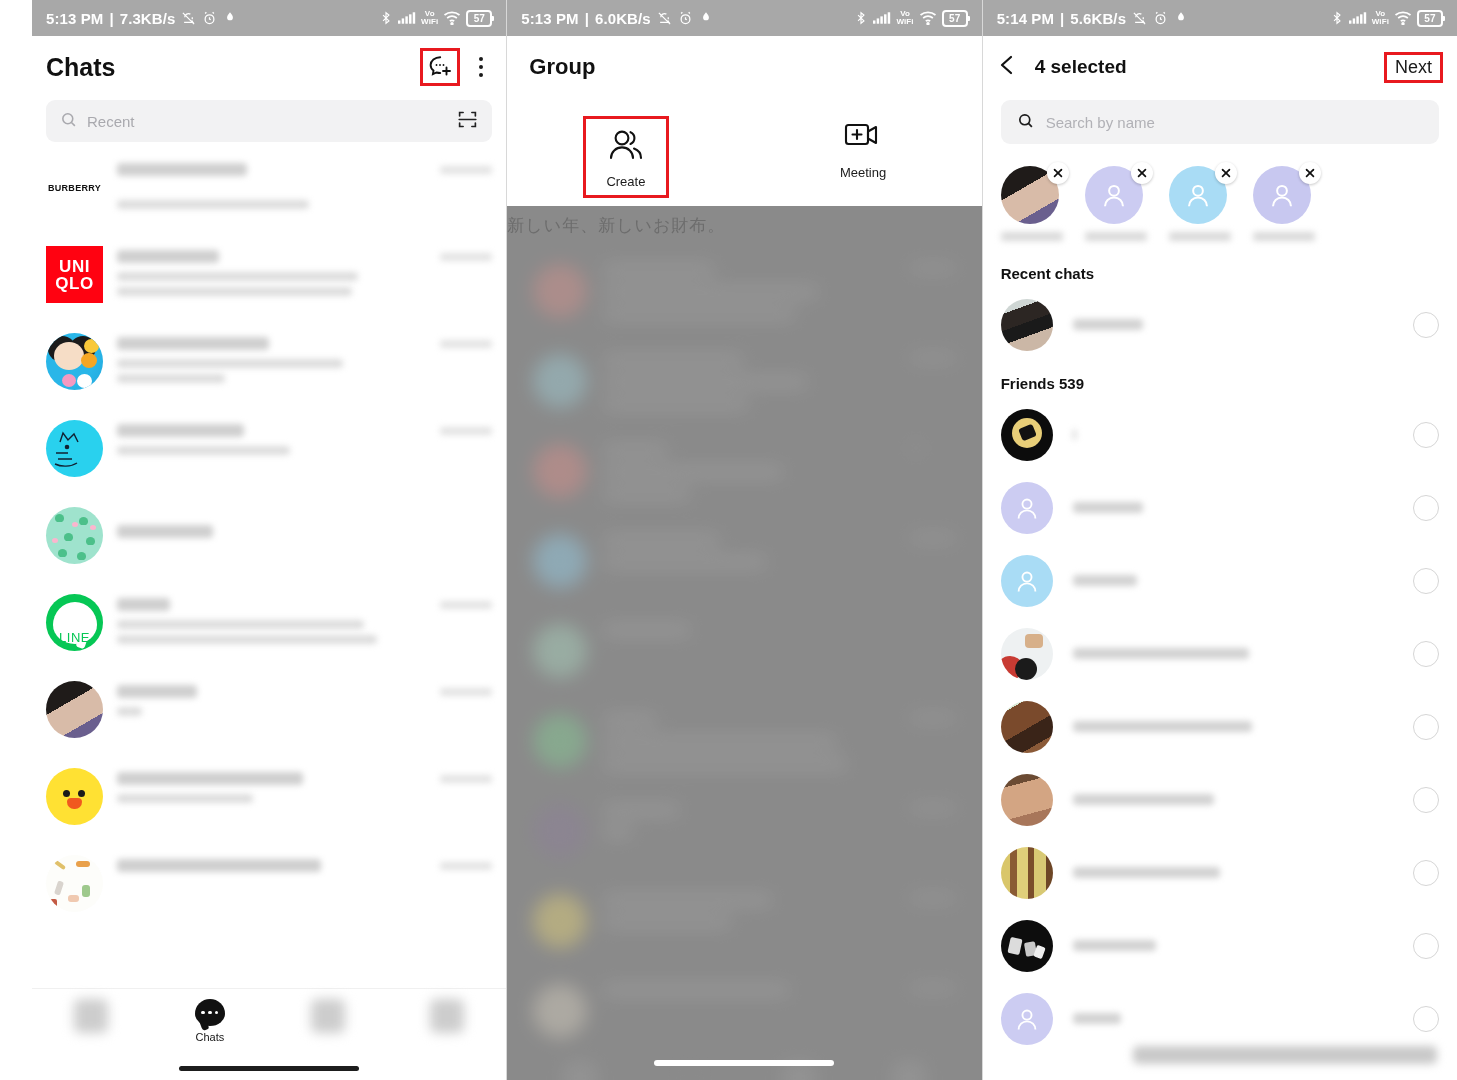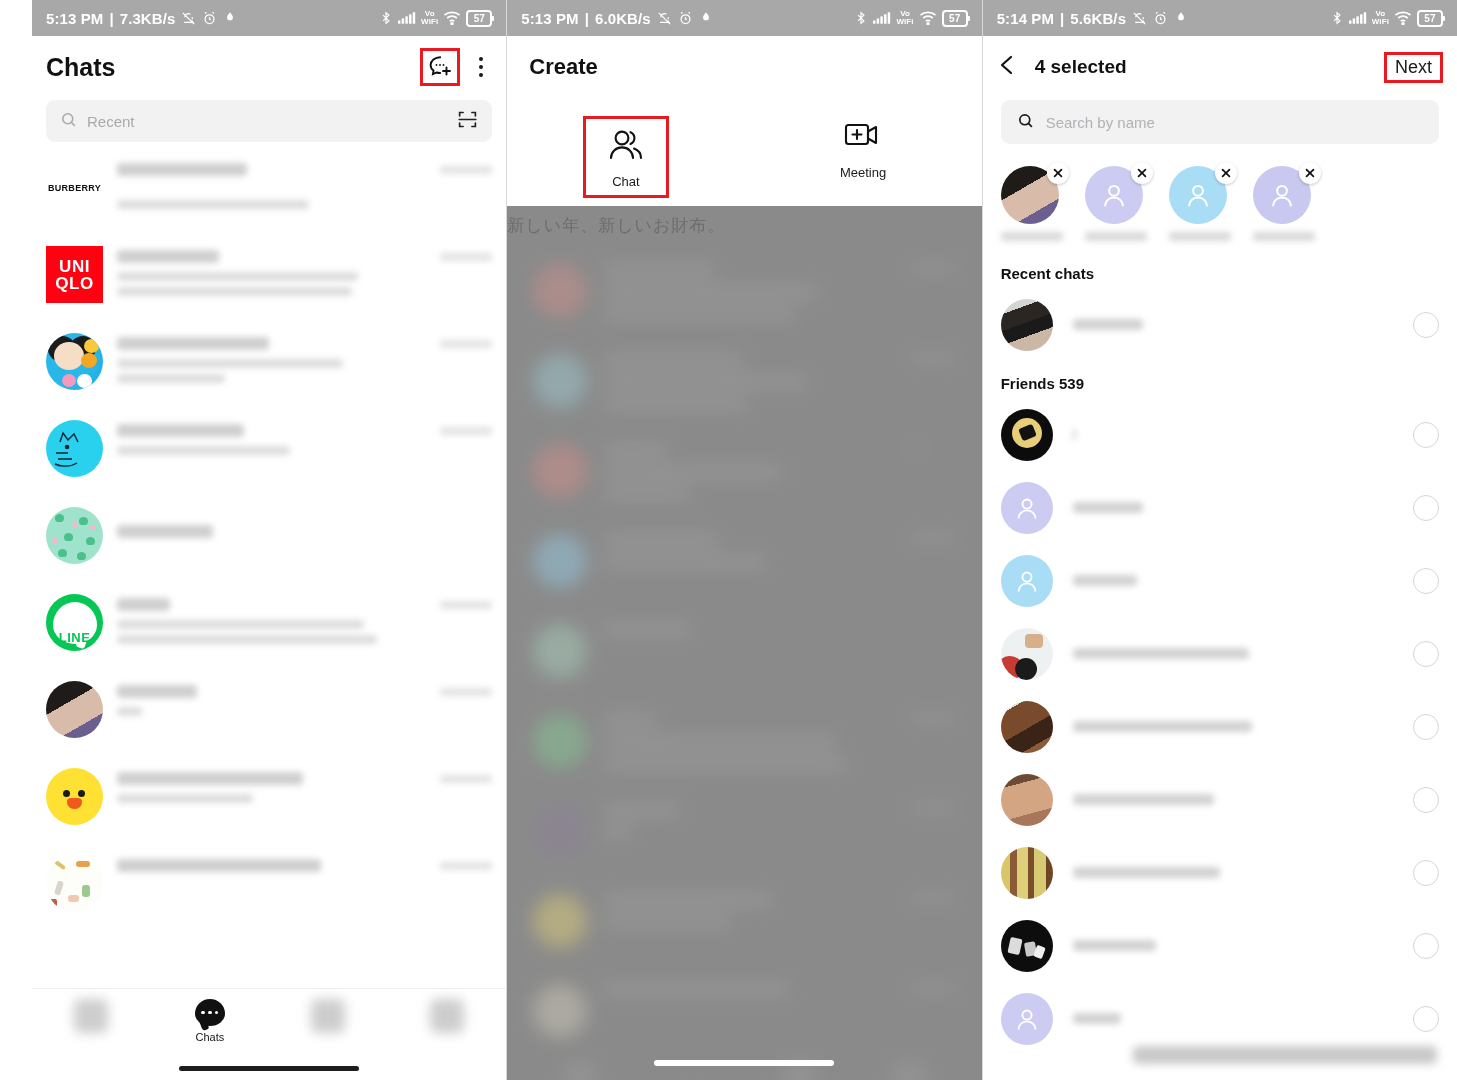--- a/index.html
+++ b/index.html
@@ -71,21 +71,21 @@
   .av-nintendo { background:#e60012; display:flex; align-items:center; justify-content:center;}
   .av-nintendo span{ border:1.5px solid #fff; border-radius:9px; color:#fff; font-size:8px; font-weight:bold; padding:1px 5px; letter-spacing:.2px;}
   .av-cat { background:#29d1ee; }
   .av-cat .wh { position:absolute; inset:0; }
   .av-frog { background:#9fe3cd; }
   .av-frog i { position:absolute; width:9px; height:8px; background:#4cc08a; border-radius:50% 50% 45% 45%; }
   .av-frog b { position:absolute; width:6px; height:5px; background:#fbb6ce; border-radius:50%; }
   .av-line { background:#06c755; display:flex; align-items:center; justify-content:center; }
   .av-line .bub { width:44px; height:42px; background:#fff; border-radius:50% 50% 50% 50%/55% 55% 45% 45%; display:flex; align-items:center; justify-content:center; position:relative;}
   .av-line .bub::after{content:"";position:absolute;bottom:-4px;right:11px;width:9px;height:11px;background:#fff;transform:rotate(18deg);border-radius:0 0 3px 3px;}
-  .av-line .bub span{color:#06c755;font-weight:bold;font-size:13px;letter-spacing:.5px;z-index:2;margin-top:30px;}
+  .av-line .bub span{color:#06c755;font-weight:normal;font-size:13px;letter-spacing:.5px;z-index:2;margin-top:30px;}
   .av-photo1{ background:linear-gradient(150deg,#1f1b19 0 38%, #d8bba8 38% 72%, #6a5f8e 72%); }
   .av-sally { background:#ffe133; }
   .av-sally .e{position:absolute;top:22px;width:7px;height:7px;border-radius:50%;background:#1a1a1a;}
   .av-sally .e.l{left:17px;} .av-sally .e.r{left:32px;}
   .av-sally .bk{position:absolute;top:30px;left:21px;width:15px;height:11px;background:#f0591f;border-radius:4px 4px 7px 7px;}
   .av-doodle{ background:#fdfdfa; }
   .av-doodle i{position:absolute;border-radius:2px;}
 
   
   .bottomnav {
@@ -458,32 +458,32 @@
               <path d="M2 5a16 16 0 0 1 20 0"></path>
               <path d="M5.5 9a11 11 0 0 1 13 0"></path>
               <path d="M9 13a6 6 0 0 1 6 0"></path>
               <circle cx="12" cy="16.5" r="1.2" fill="#fff"></circle>
             </svg>
         </span>
         <span class="batt">57</span>
       </div>
     </div>
 
-    <div class="create-title">Create</div>
+    <div class="create-title">Group</div>
 
     <div class="create-actions">
 
       <div class="create-item hl-box" style="padding:6px 10px;">
         <svg width="44" height="40" viewBox="0 0 44 40" fill="none" stroke="#111" stroke-width="2.1" stroke-linecap="round" stroke-linejoin="round">
           <circle cx="18" cy="13" r="6.4"></circle>
             <path d="M7 33c0-6.1 4.9-10.6 11-10.6S29 26.9 29 33"></path>
           <path d="M26.5 7.2a6.4 6.4 0 0 1 0 11.8"></path>
             <path d="M30 23.6c4.3 1.6 7 5.1 7 9.4"></path>
         </svg>
-        <span class="lbl">Chat</span>
+        <span class="lbl">Create</span>
       </div>
 
       <div class="create-item">
         <svg width="46" height="40" viewBox="0 0 46 40" fill="none" stroke="#111" stroke-width="2.1" stroke-linecap="round" stroke-linejoin="round">
           <rect x="6" y="9" width="22" height="19" rx="2.5"></rect>
             <path d="M17 14v9M12.5 18.5h9"></path>
           <path d="M28 15.5l8-4.5v16l-8-4.5z"></path>
         </svg>
         <span class="lbl">Meeting</span>
       </div>

